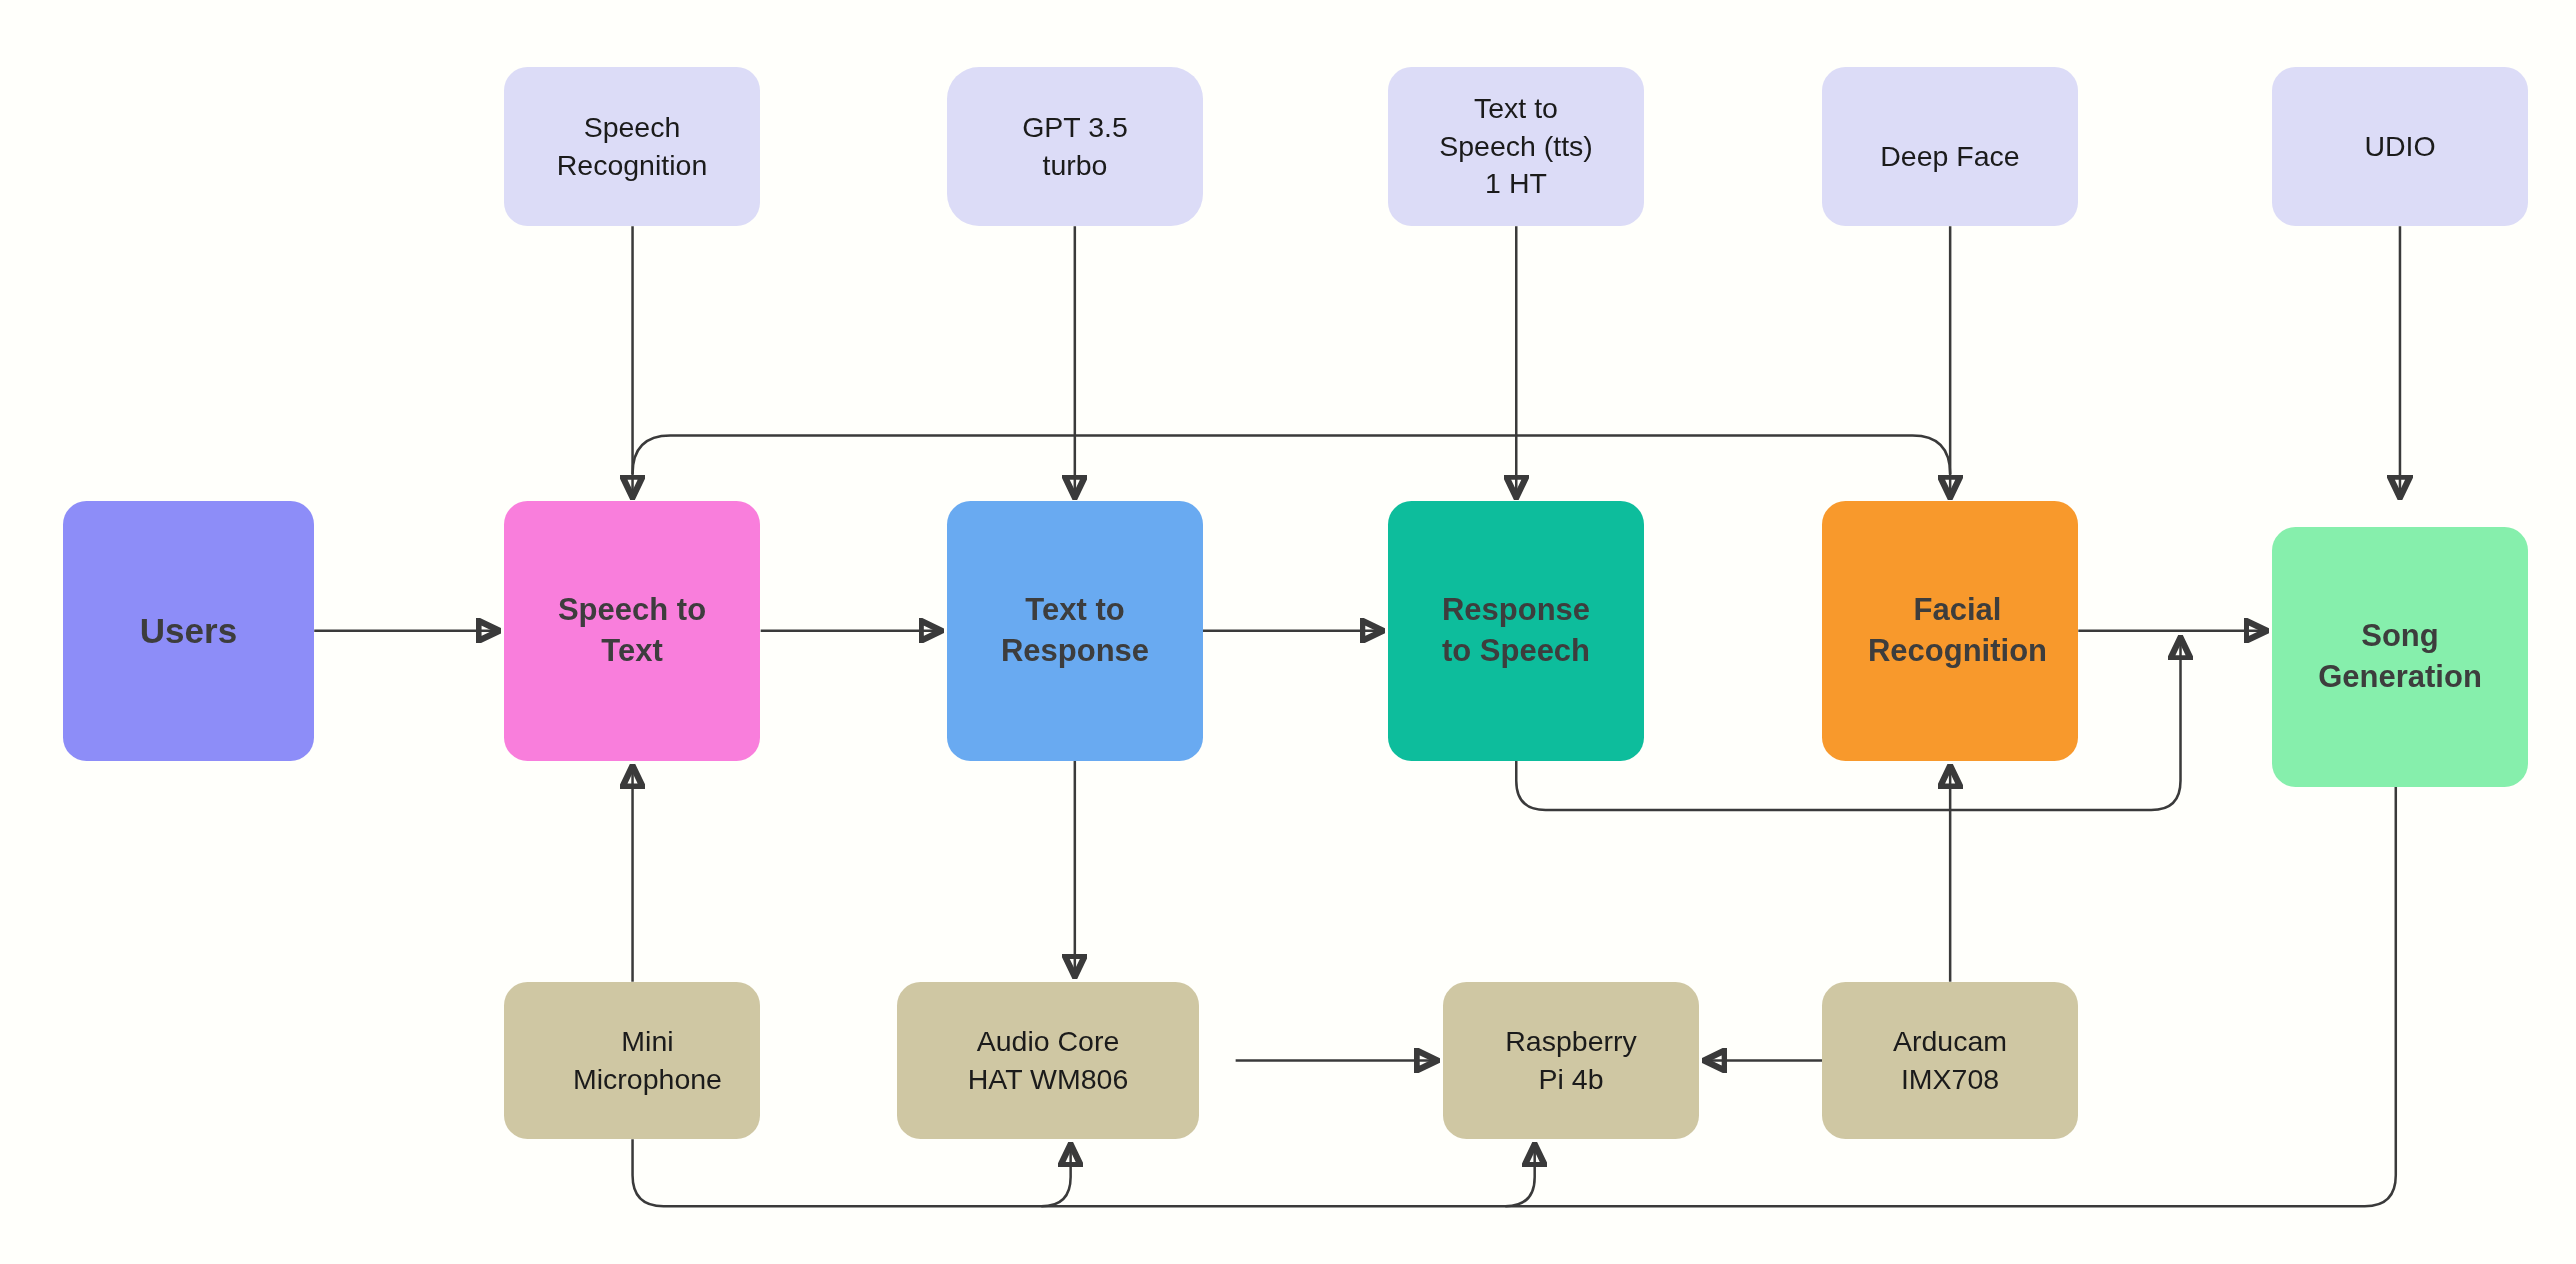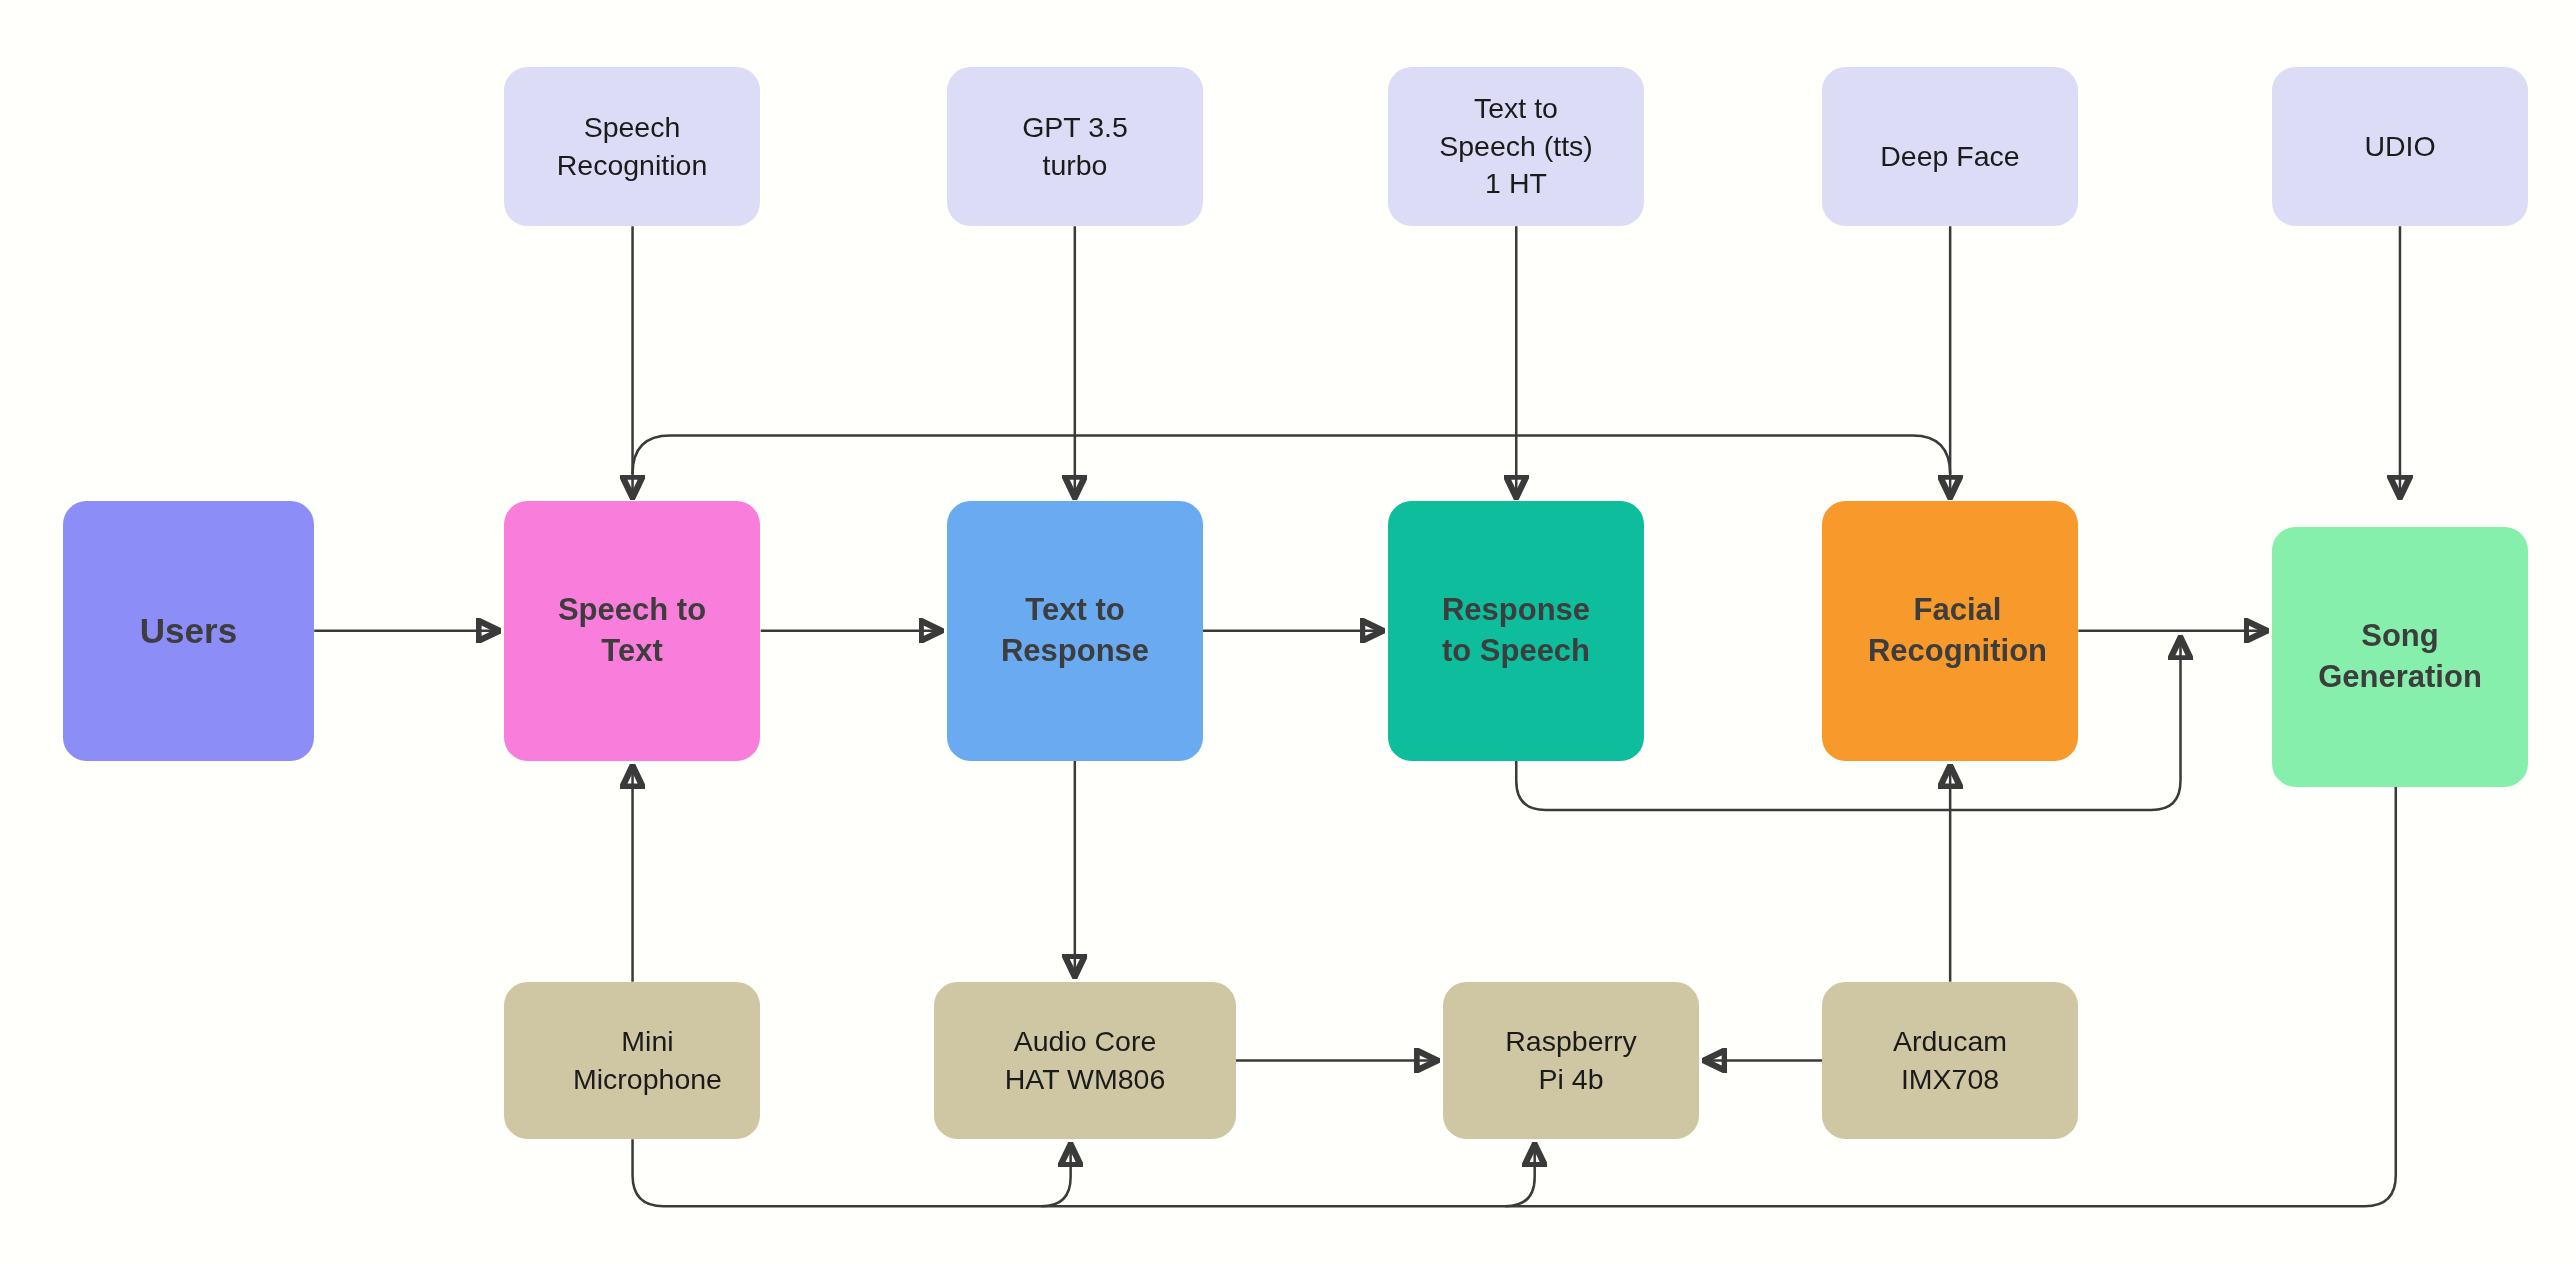--- a/index.html
+++ b/index.html
@@ -55,21 +55,21 @@
         <path d="M 755 1360 L 755 1403 Q 755 1440 792 1440 L 2823 1440 Q 2860 1440 2860 1403 L 2860 908"></path>
         <path d="M 1243 1440 Q 1278 1440 1278 1405 L 1278 1371" marker-end="url(#arrowhead)"></path>
         <path d="M 1797 1440 Q 1832 1440 1832 1405 L 1832 1371" marker-end="url(#arrowhead)"></path>
       </g>
   </svg>
   <div id="nodes-layer">
       <div class="node" style="left: 504px; top: 67px; width: 256px; height: 159px; background: rgb(220, 220, 247);">
         <span class="label" style="color: rgb(27, 27, 27); font-size: 28.5px; font-weight: normal;">Speech
 Recognition</span>
       </div>
-      <div class="node" style="left: 947px; top: 67px; width: 256px; height: 159px; background: rgb(220, 220, 247);">
+      <div class="node" style="left: 947px; top: 67px; width: 256px; height: 159px; background: rgb(220, 220, 247); border-radius: 32px;">
         <span class="label" style="color: rgb(27, 27, 27); font-size: 28.5px; font-weight: normal;">GPT 3.5
 turbo</span>
       </div>
       <div class="node" style="left: 1388px; top: 67px; width: 256px; height: 159px; background: rgb(220, 220, 247);">
         <span class="label" style="color: rgb(27, 27, 27); font-size: 28.5px; font-weight: normal;">Text to
 Speech (tts)
 1 HT</span>
       </div>
       <div class="node" style="left: 1822px; top: 67px; width: 256px; height: 159px; background: rgb(220, 220, 247);">
         <span class="label" style="color: rgb(27, 27, 27); font-size: 28.5px; font-weight: normal; margin-top: 20px;">Deep Face</span>
@@ -97,21 +97,21 @@
 Recognition</span>
       </div>
       <div class="node" style="left: 2272px; top: 501px; width: 256px; height: 260px; background: #86efac; margin-top: 26px;">
         <span class="label" style="color: rgb(61, 61, 61); font-size: 31px; font-weight: bold;">Song
 Generation</span>
       </div>
       <div class="node" style="left: 504px; top: 982px; width: 256px; height: 157px; background: rgb(207, 199, 163); padding-left: 31px;">
         <span class="label" style="color: rgb(27, 27, 27); font-size: 28.5px; font-weight: normal;">Mini
 Microphone</span>
       </div>
-      <div class="node" style="left: 934px; top: 982px; width: 302px; height: 157px; background: rgb(207, 199, 163);">
+      <div class="node" style="left: 897px; top: 982px; width: 302px; height: 157px; background: rgb(207, 199, 163);">
         <span class="label" style="color: rgb(27, 27, 27); font-size: 28.5px; font-weight: normal;">Audio Core
 HAT WM806</span>
       </div>
       <div class="node" style="left: 1443px; top: 982px; width: 256px; height: 157px; background: rgb(207, 199, 163);">
         <span class="label" style="color: rgb(27, 27, 27); font-size: 28.5px; font-weight: normal;">Raspberry
 Pi 4b</span>
       </div>
       <div class="node" style="left: 1822px; top: 982px; width: 256px; height: 157px; background: rgb(207, 199, 163);">
         <span class="label" style="color: rgb(27, 27, 27); font-size: 28.5px; font-weight: normal;">Arducam
 IMX708</span>

